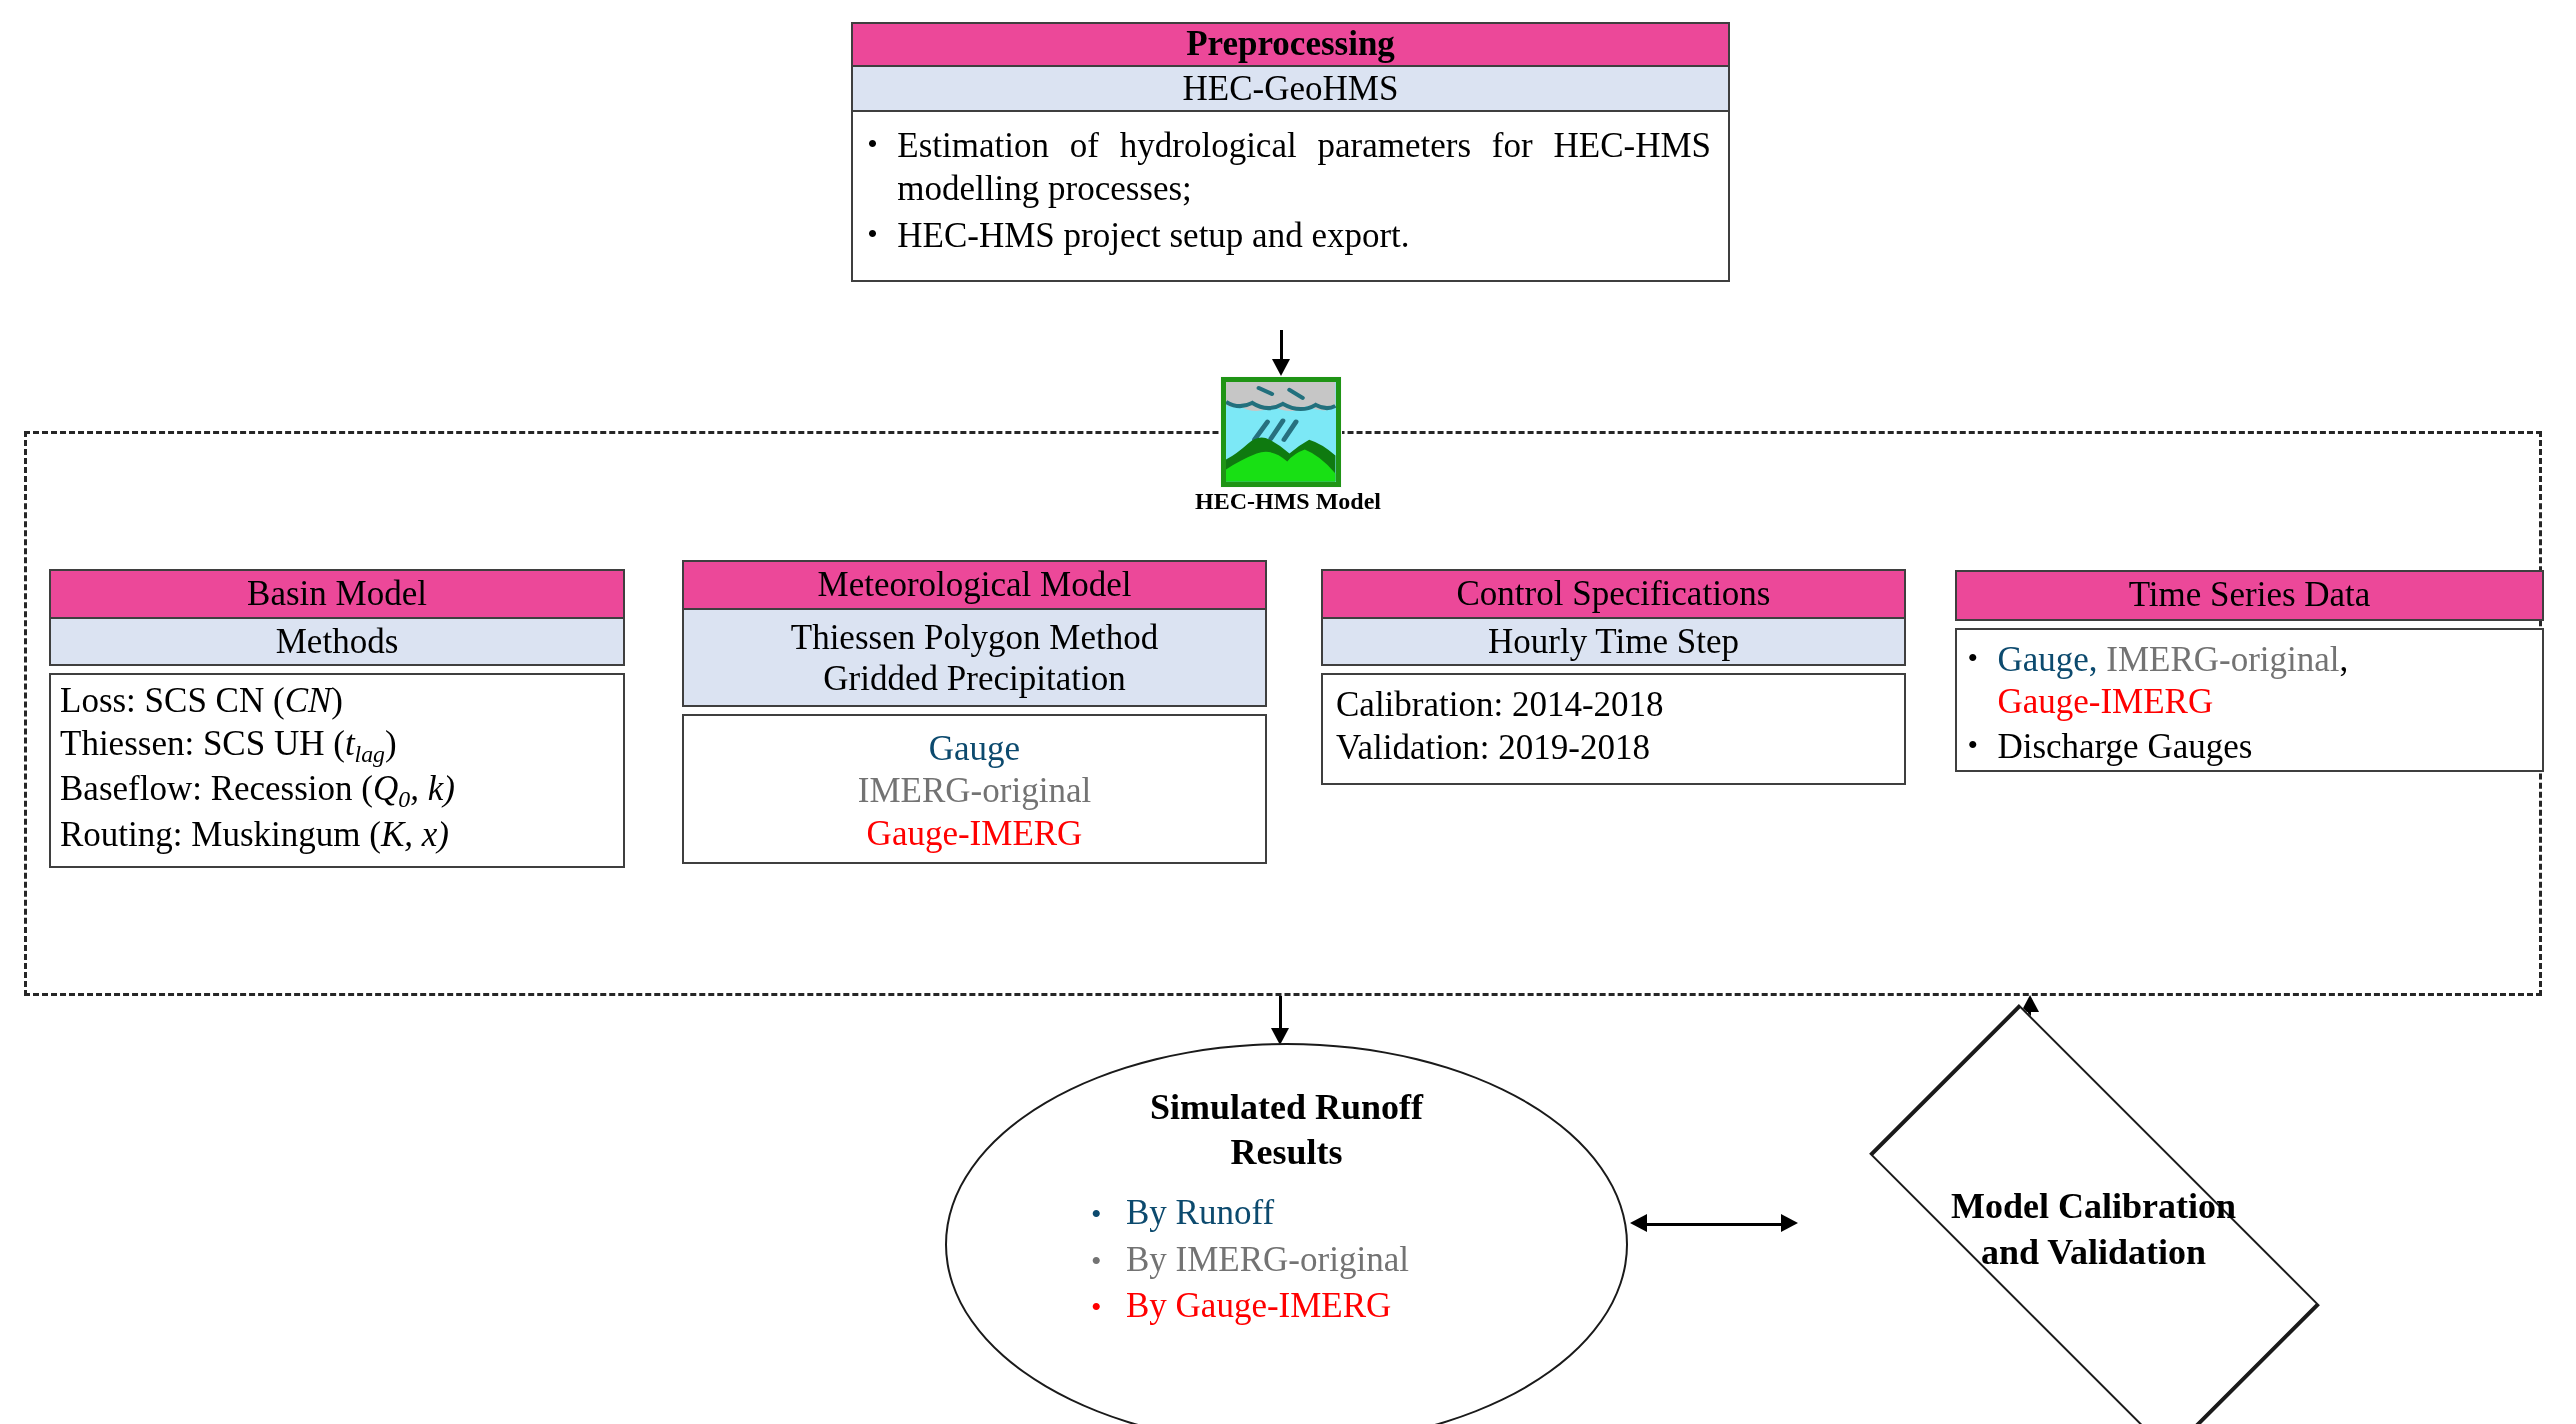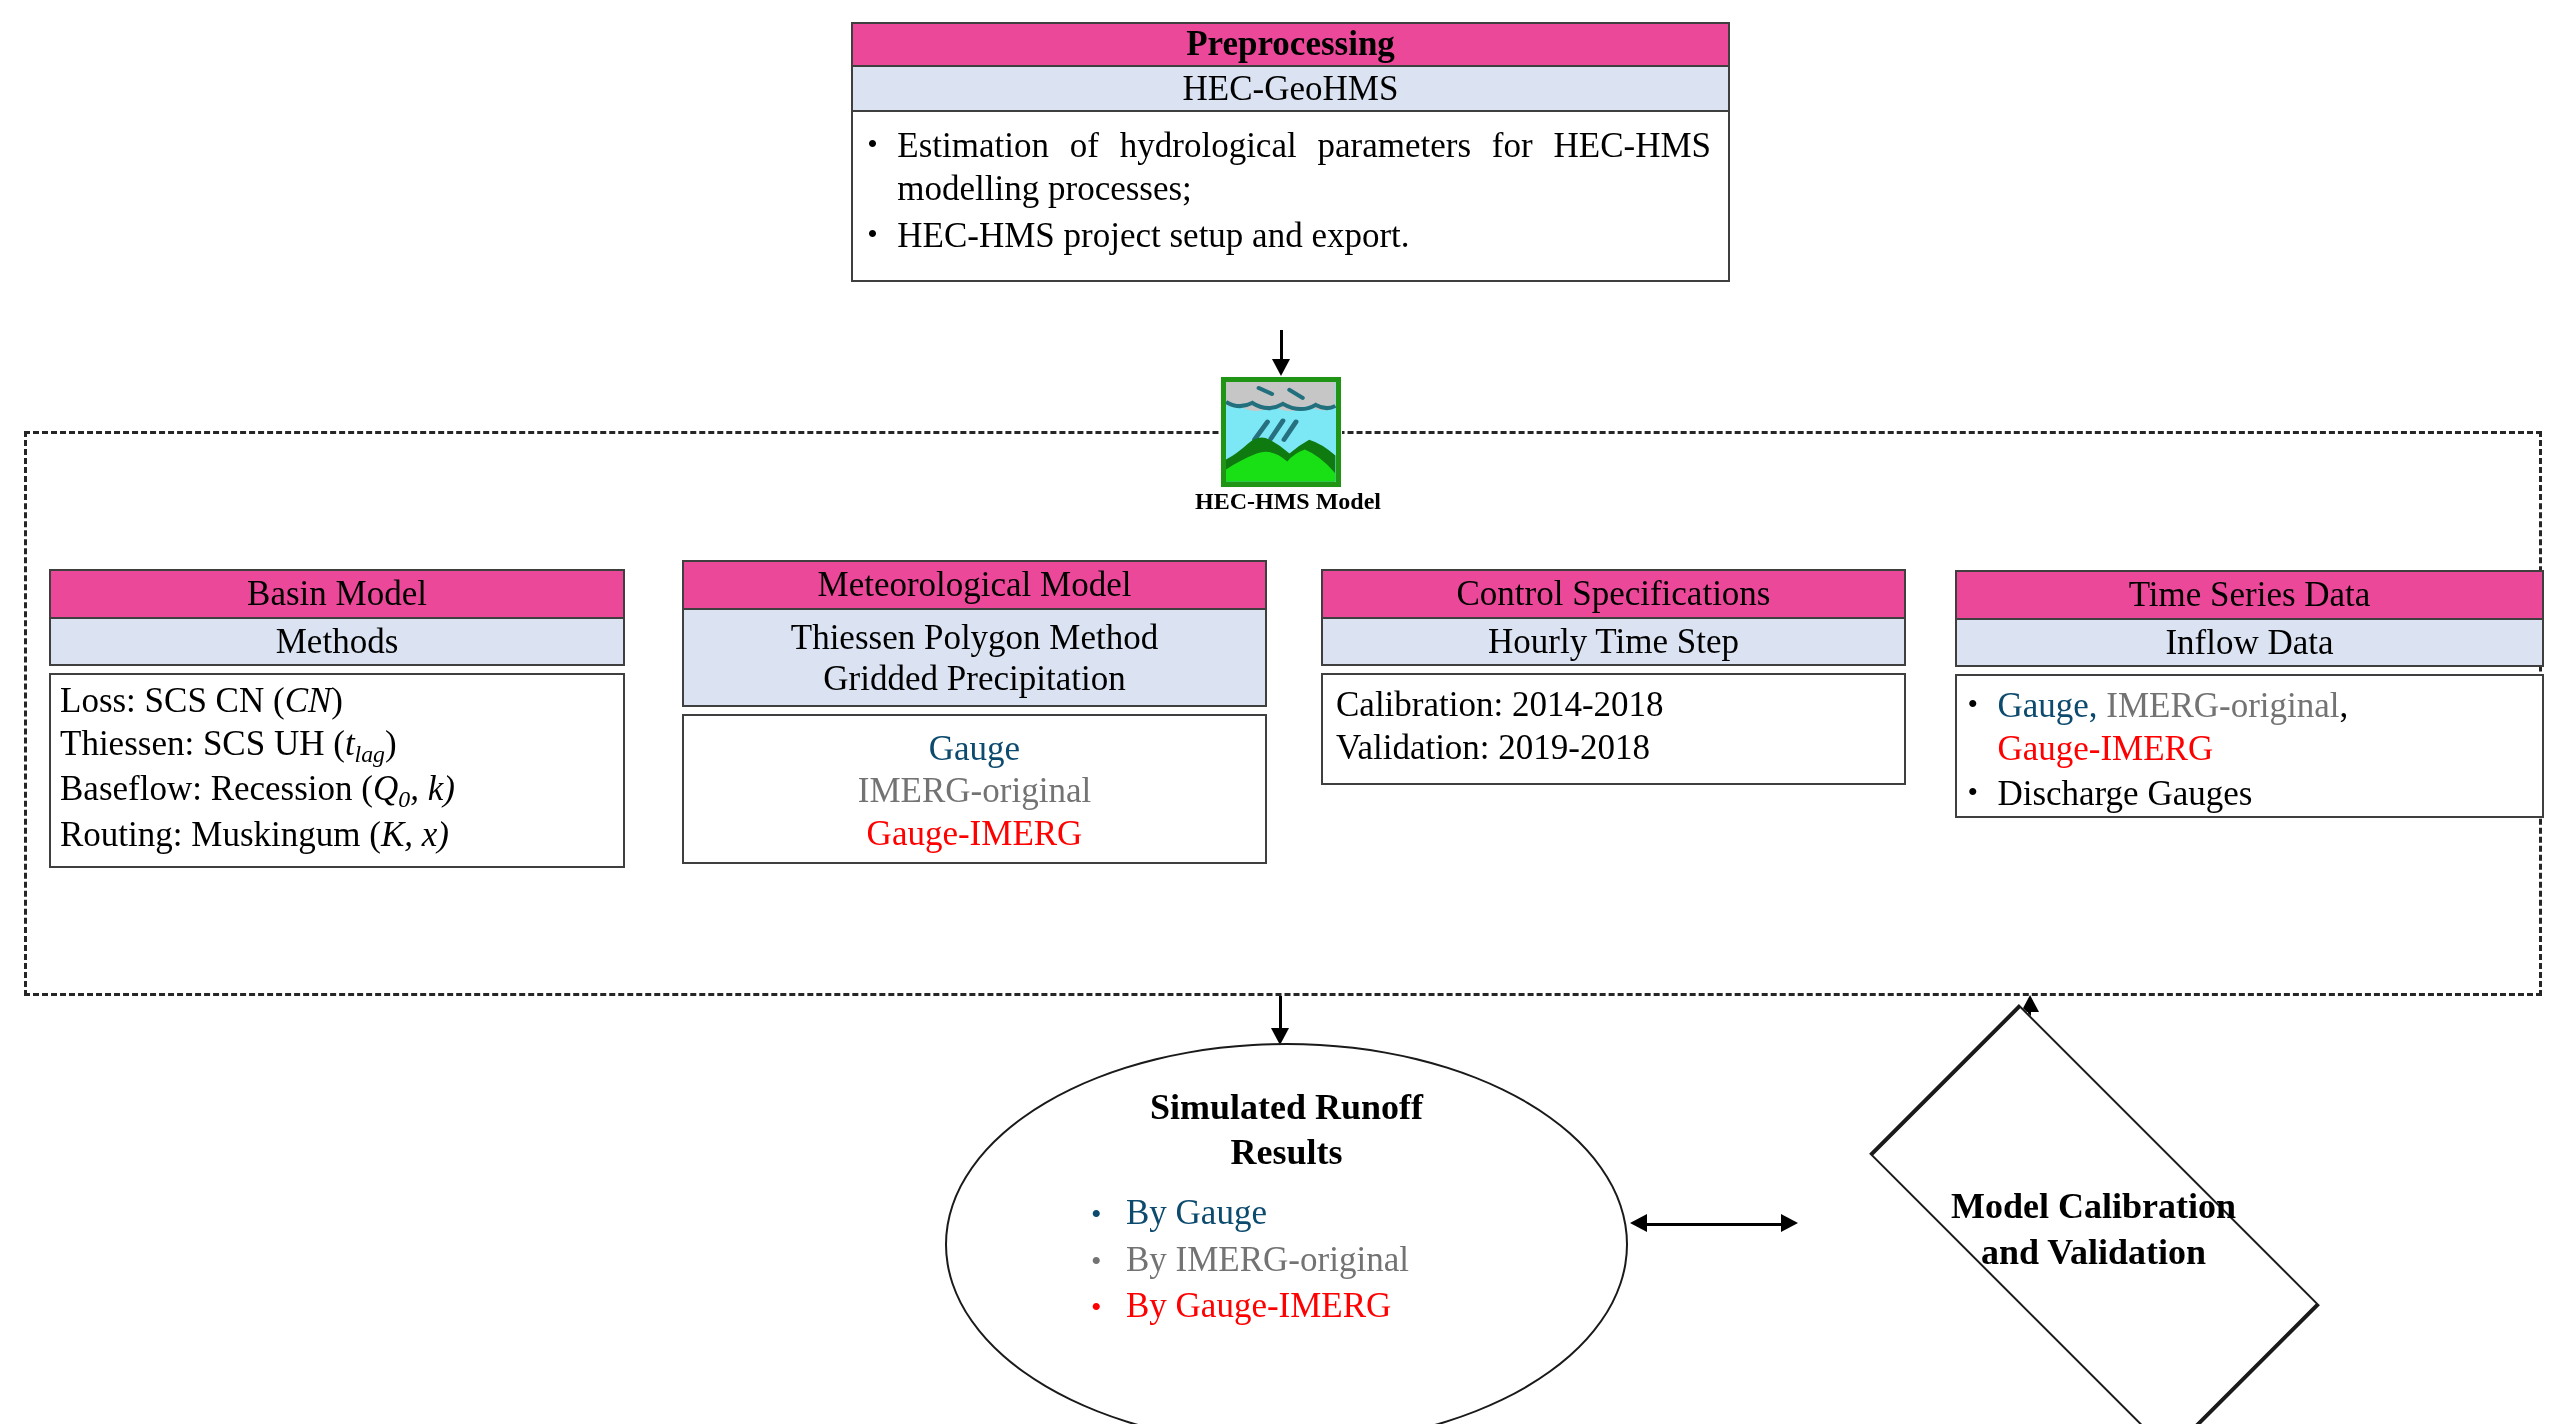--- a/index.html
+++ b/index.html
@@ -303,23 +303,20 @@
     <span>Hourly Time Step</span>
   </div>
   <div class="body-white" id="control-body">
     <div class="line">Calibration: 2014-2018</div>
     <div class="line">Validation: 2019-2018</div>
   </div>
 </div>
 
 <div class="abs" id="tsdata-group">
   <div class="hdr-gray col-head">Time Series Data</div>
-  <div class="hdr-blue col-sub-1">
-    <span>Inflow Data</span>
-  </div>
   <div class="body-white" id="tsdata-body">
     <div class="bullet-row">
       <span class="bullet-dot">•</span>
       <span class="bullet-text"><span class="grayt">Gauge, </span><span class="blue">IMERG-original</span><span>,</span><br><span class="red">Gauge-IMERG</span></span>
     </div>
     <div class="bullet-row" style="margin-top:2.6px;">
       <span class="bullet-dot">•</span>
       <span class="bullet-text">Discharge Gauges</span>
     </div>
   </div>
@@ -333,21 +330,21 @@
 <div class="abs arrow-down" style="left:2021px; top:1072px;"></div>
 
 <div class="abs" id="simulated-runoff-ellipse">
   <div id="simulated-runoff-title">
     <div>Simulated Runoff</div>
     <div>Results</div>
   </div>
   <div id="simulated-runoff-list">
     <div class="bullet-row">
       <span class="bullet-dot grayt">•</span>
-      <span class="bullet-text grayt">By Gauge</span>
+      <span class="bullet-text grayt">By Runoff</span>
     </div>
     <div class="bullet-row">
       <span class="bullet-dot blue">•</span>
       <span class="bullet-text blue">By IMERG-original</span>
     </div>
     <div class="bullet-row">
       <span class="bullet-dot red">•</span>
       <span class="bullet-text red">By Gauge-IMERG</span>
     </div>
   </div>

